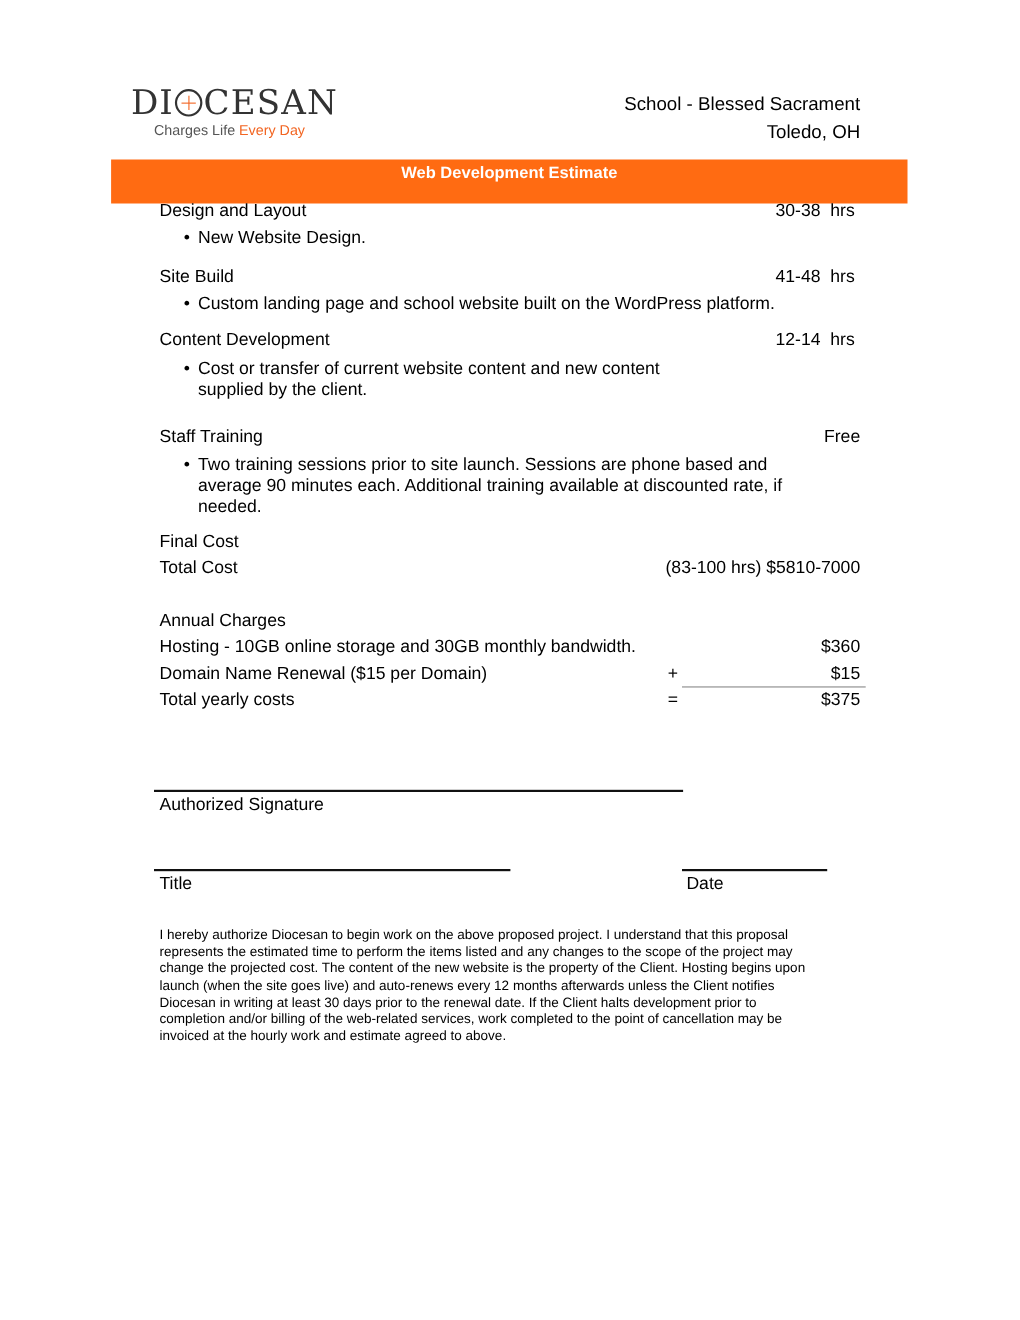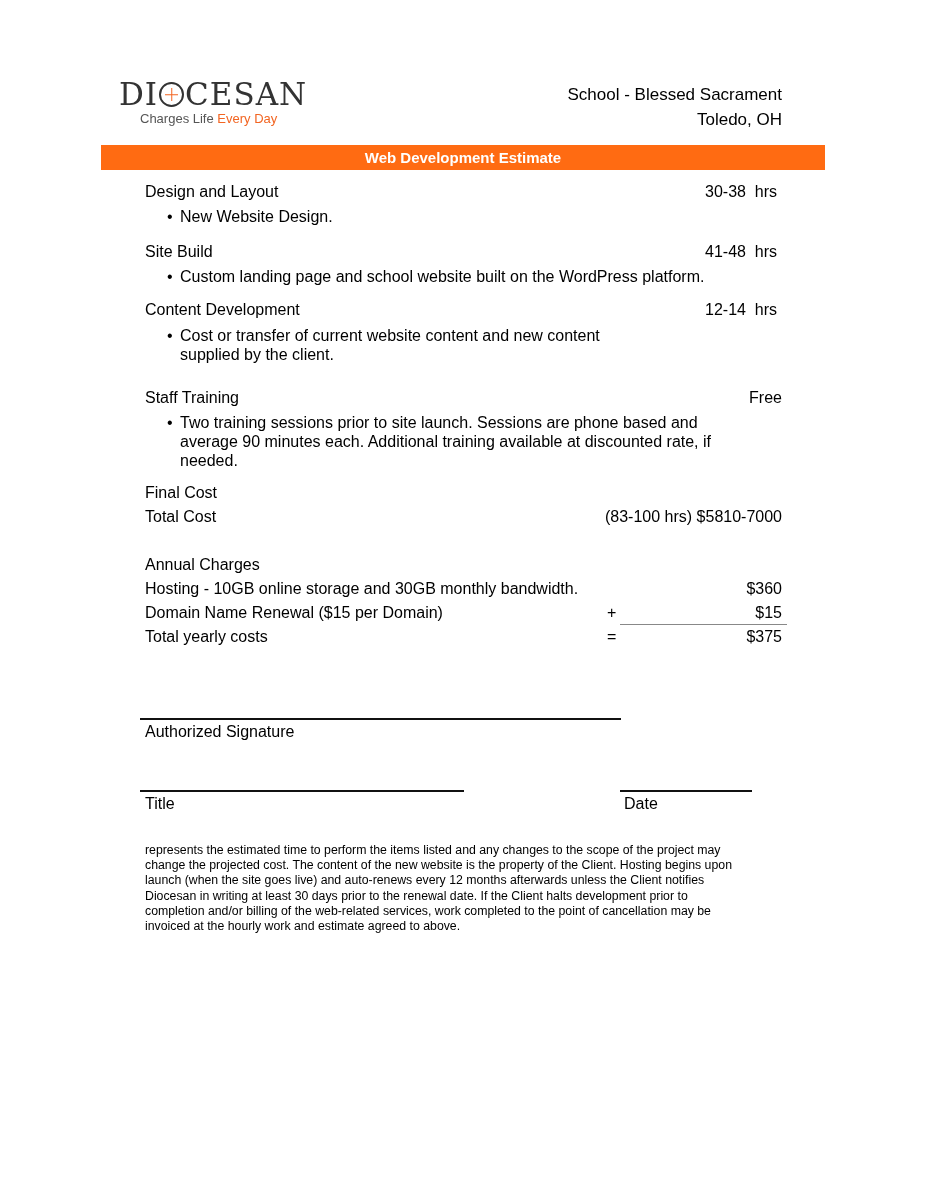--- a/index.html
+++ b/index.html
@@ -12,21 +12,21 @@
   .logo-word .o-cross { display: inline-block; position: relative; width: 25px; height: 25px;
                border: 2px solid #333; border-radius: 50%; vertical-align: -2px; margin: 0 1px; box-sizing: border-box; }
   .logo-word .o-cross::before { content: ""; position: absolute; left: 50%; top: 4px; bottom: 4px; width: 1.5px;
                background: #f26522; transform: translateX(-50%); }
   .logo-word .o-cross::after { content: ""; position: absolute; top: 50%; left: 4px; right: 4px; height: 1.5px;
                background: #f26522; transform: translateY(-50%); }
   .logo-tag { left: 140px; top: 111px; font-size: 13px; color: #555; white-space: nowrap; }
   .logo-tag .accent { color: #f26522; }
 
   .client { right: 145px; text-align: right; font-size: 17px; white-space: nowrap; }
-  .banner { left: 101px; top: 145px; width: 724px; height: 25px; background: #ff6b12; color: #fff;
+  .banner { left: 101px; top: 145px; width: 724px; height: 40px; background: #ff6b12; color: #fff;
             font-weight: bold; font-size: 15px; text-align: center; line-height: 25px; }
 
   .h { left: 145px; font-weight: normal; font-size: 16px; white-space: nowrap; }
   .amt { font-size: 16px; white-space: nowrap; }
   .amt-hrs { left: 705px; }
   .right { right: 145px; text-align: right; }
   .bullet { left: 167px; font-size: 16px; line-height: 19px; }
   .bullet .dot { position: absolute; left: 0; top: 0; }
   .bullet .txt { position: absolute; left: 13px; top: 0; white-space: nowrap; }
   .row { left: 145px; font-size: 16px; white-space: nowrap; }
@@ -111,19 +111,20 @@
 <div class="abs sigline" style="left:140px; top:718px; width:481px;"></div>
 <div class="abs label" style="left:145px; top:723px;">Authorized Signature</div>
 
 <div class="abs sigline" style="left:140px; top:790px; width:324px;"></div>
 <div class="abs label" style="left:145px; top:795px;">Title</div>
 
 <div class="abs sigline" style="left:620px; top:790px; width:132px;"></div>
 <div class="abs label" style="left:624px; top:795px;">Date</div>
 
 <div class="abs legal">
+  <span>I hereby authorize Diocesan to begin work on the above proposed project. I understand that this proposal</span>
   <span>represents the estimated time to perform the items listed and any changes to the scope of the project may</span>
   <span>change the projected cost. The content of the new website is the property of the Client. Hosting begins upon</span>
   <span>launch (when the site goes live) and auto-renews every 12 months afterwards unless the Client notifies</span>
   <span>Diocesan in writing at least 30 days prior to the renewal date. If the Client halts development prior to</span>
   <span>completion and/or billing of the web-related services, work completed to the point of cancellation may be</span>
   <span>invoiced at the hourly work and estimate agreed to above.</span>
 </div>
 
 </body></html>

